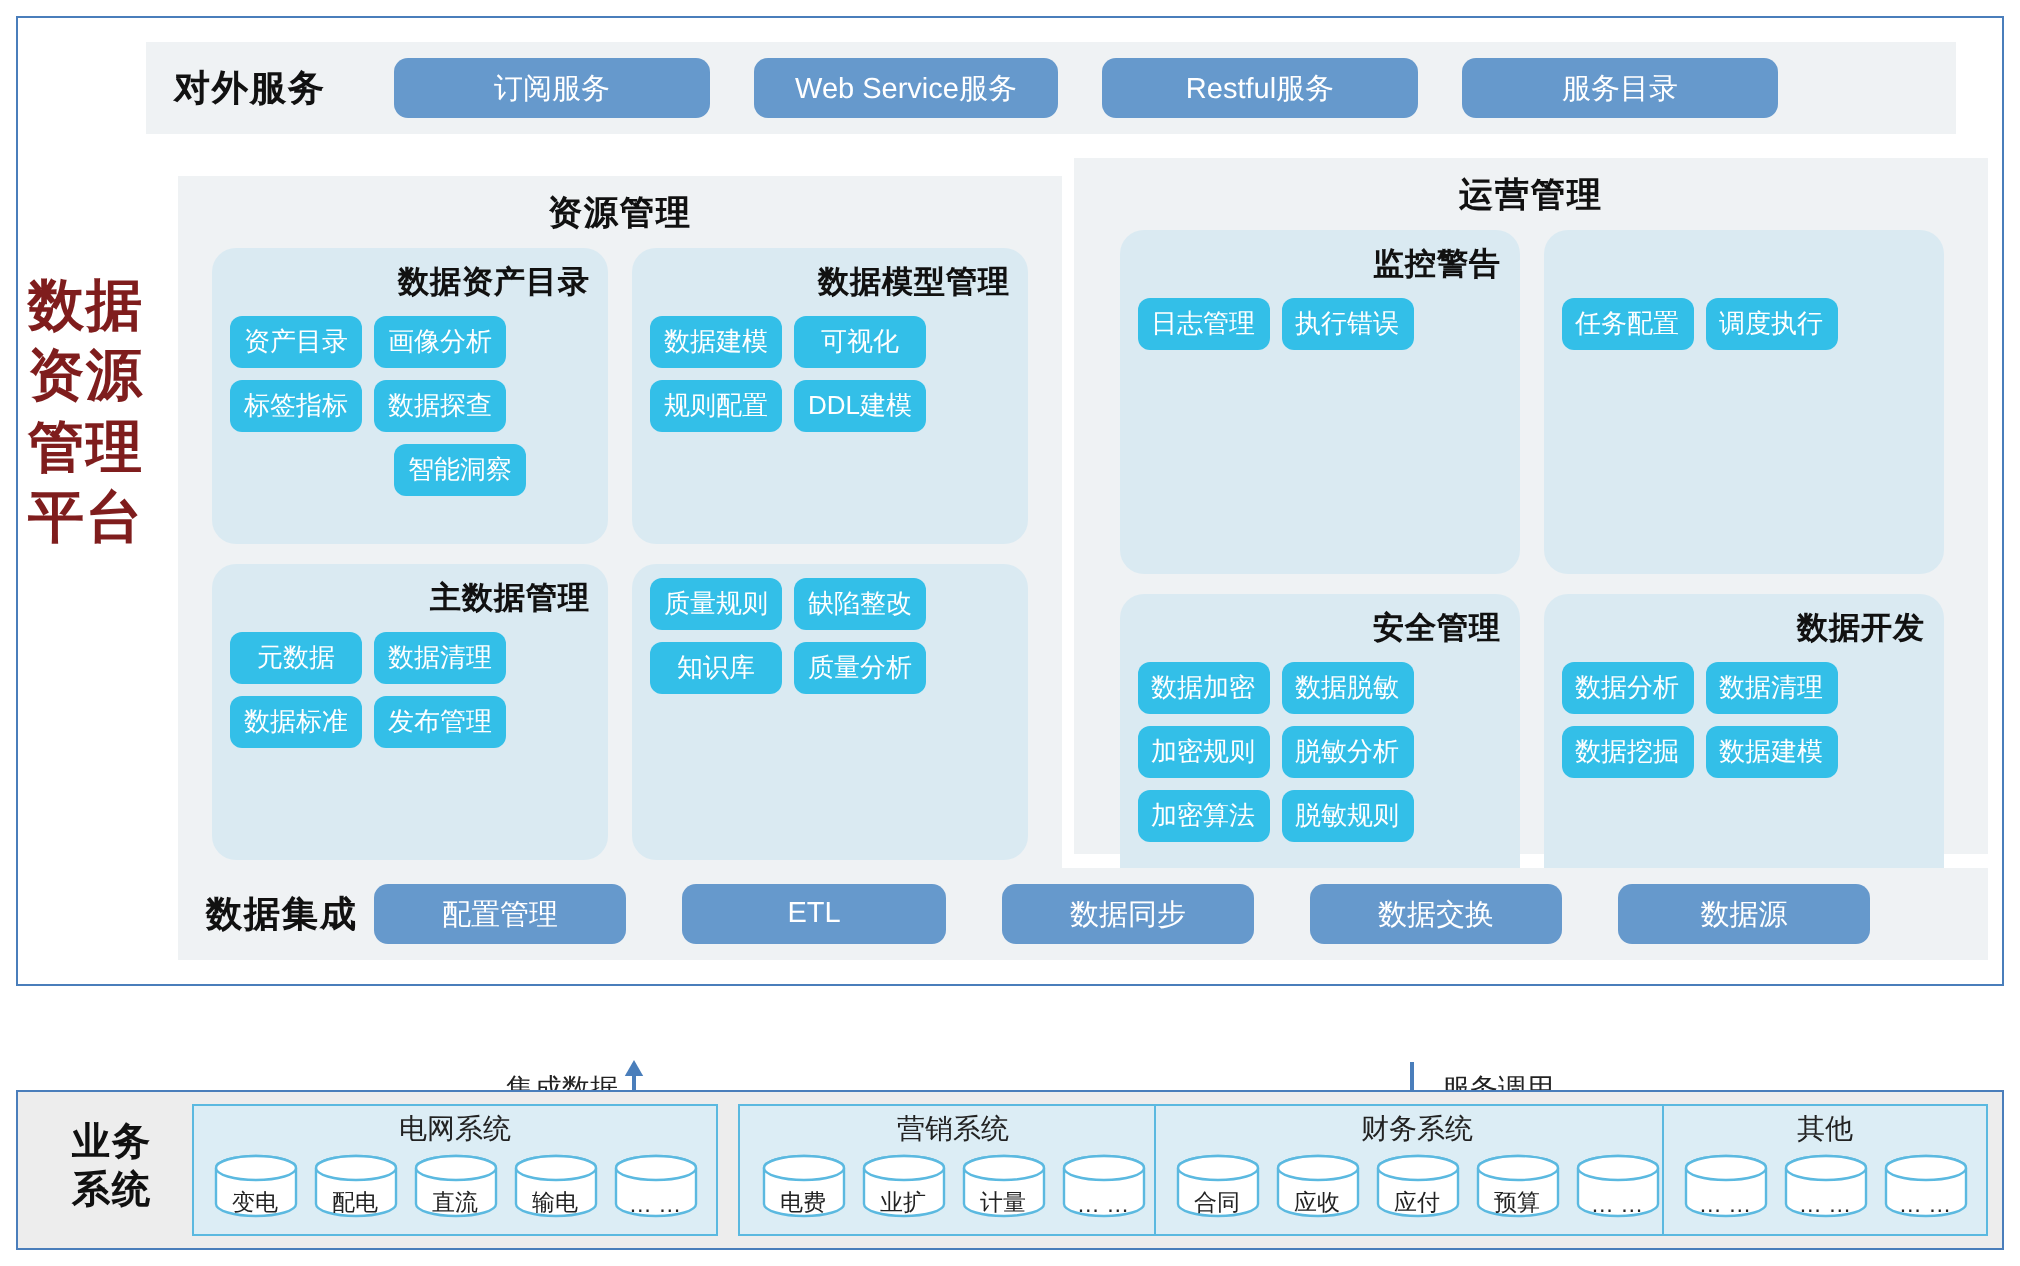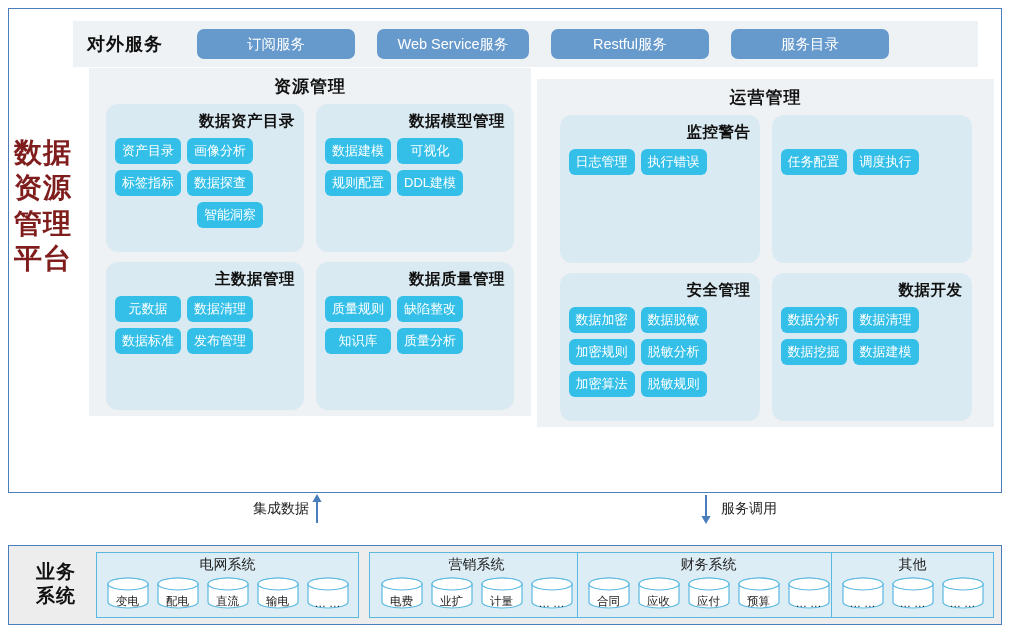--- a/index.html
+++ b/index.html
@@ -52,21 +52,21 @@
   
   #integrationBand{left:89px;top:434px;width:905px;height:46px;padding:0 0 0 14px;}
   #integrationBand .band-label{margin-right:8px;}
   #integrationBand .pill-steel{margin-right:28px;}
 
   
   .domain-panel{
     position:absolute;background:#eff2f4;box-sizing:border-box;
     padding-top:7px;
   }
-  #resourcePanel{left:89px;top:68px;width:442px;height:348px;}
+  #resourcePanel{left:89px;top:88px;width:442px;height:348px;}
   #operationPanel{left:537px;top:79px;width:457px;height:348px;}
   .domain-title{
     text-align:center;font-size:17px;font-weight:bold;color:#111;
     letter-spacing:1px;margin-bottom:6px;
   }
   .card-grid{
     display:flex;flex-wrap:wrap;justify-content:center;
     gap:10px 12px;padding:0 9px;
   }
   .card{
@@ -81,24 +81,24 @@
   .chip-wrap{display:flex;flex-wrap:wrap;gap:6px;justify-content:flex-start;}
   .chip{
     background:#33bfe8;color:#ffffff;border-radius:6px;
     font-size:13px;height:26px;padding:0 7px;min-width:66px;
     display:flex;align-items:center;justify-content:center;
     box-sizing:border-box;white-space:nowrap;
   }
 
   
   #resourcePanel .card{width:198px;height:148px;}
-  #operationPanel .card{width:200px;height:148px;}
-
-  
-  .arrow-strip{position:absolute;left:8px;top:486px;width:994px;height:44px;}
+  #operationPanel .card{width:200px;height:172px;}
+
+  
+  .arrow-strip{position:absolute;left:8px;top:522px;width:994px;height:44px;}
   .arrow-item{position:absolute;display:flex;align-items:center;font-size:14px;color:#222;}
   #arrowUp{left:245px;top:8px;}
   #arrowDown{left:690px;top:8px;}
   .arrow-item .lbl{white-space:nowrap;}
   .arrow-svg{display:block;}
 
   
   .biz-label{
     position:absolute;left:24px;top:560px;width:64px;text-align:center;
     font-size:19px;font-weight:bold;color:#111;line-height:1.25;letter-spacing:1px;
@@ -173,21 +173,20 @@
         <div class="card-title">主数据管理</div>
         <div class="chip-wrap">
           <div class="chip">元数据</div>
           <div class="chip">数据清理</div>
           <div class="chip">数据标准</div>
           <div class="chip">发布管理</div>
         </div>
       </div>
 
       <div class="card">
-        <div class="card-title">数据质量管理</div>
         <div class="chip-wrap">
           <div class="chip">质量规则</div>
           <div class="chip">缺陷整改</div>
           <div class="chip">知识库</div>
           <div class="chip">质量分析</div>
         </div>
       </div>
 
     </div>
   </div>
@@ -230,20 +229,28 @@
           <div class="chip">数据分析</div>
           <div class="chip">数据清理</div>
           <div class="chip">数据挖掘</div>
           <div class="chip">数据建模</div>
         </div>
       </div>
 
     </div>
   </div>
 
+  <div class="band" id="integrationBand">
+    <div class="band-label">数据集成</div>
+    <div class="pill-steel" style="width:126px;">配置管理</div>
+    <div class="pill-steel" style="width:132px;">ETL</div>
+    <div class="pill-steel" style="width:126px;">数据同步</div>
+    <div class="pill-steel" style="width:126px;">数据交换</div>
+    <div class="pill-steel" style="width:126px;">数据源</div>
+  </div>
 
   <div class="arrow-strip">
     <div class="arrow-item" id="arrowUp">
       <span class="lbl">集成数据</span>
       <svg class="arrow-svg" width="16" height="30" viewBox="0 0 16 30">
         <line x1="8" y1="29" x2="8" y2="6" stroke="#4a7ebb" stroke-width="2"></line>
         <polygon points="8,0 3.4,8 12.6,8" fill="#4a7ebb"></polygon>
       </svg>
     </div>
     <div class="arrow-item" id="arrowDown">

